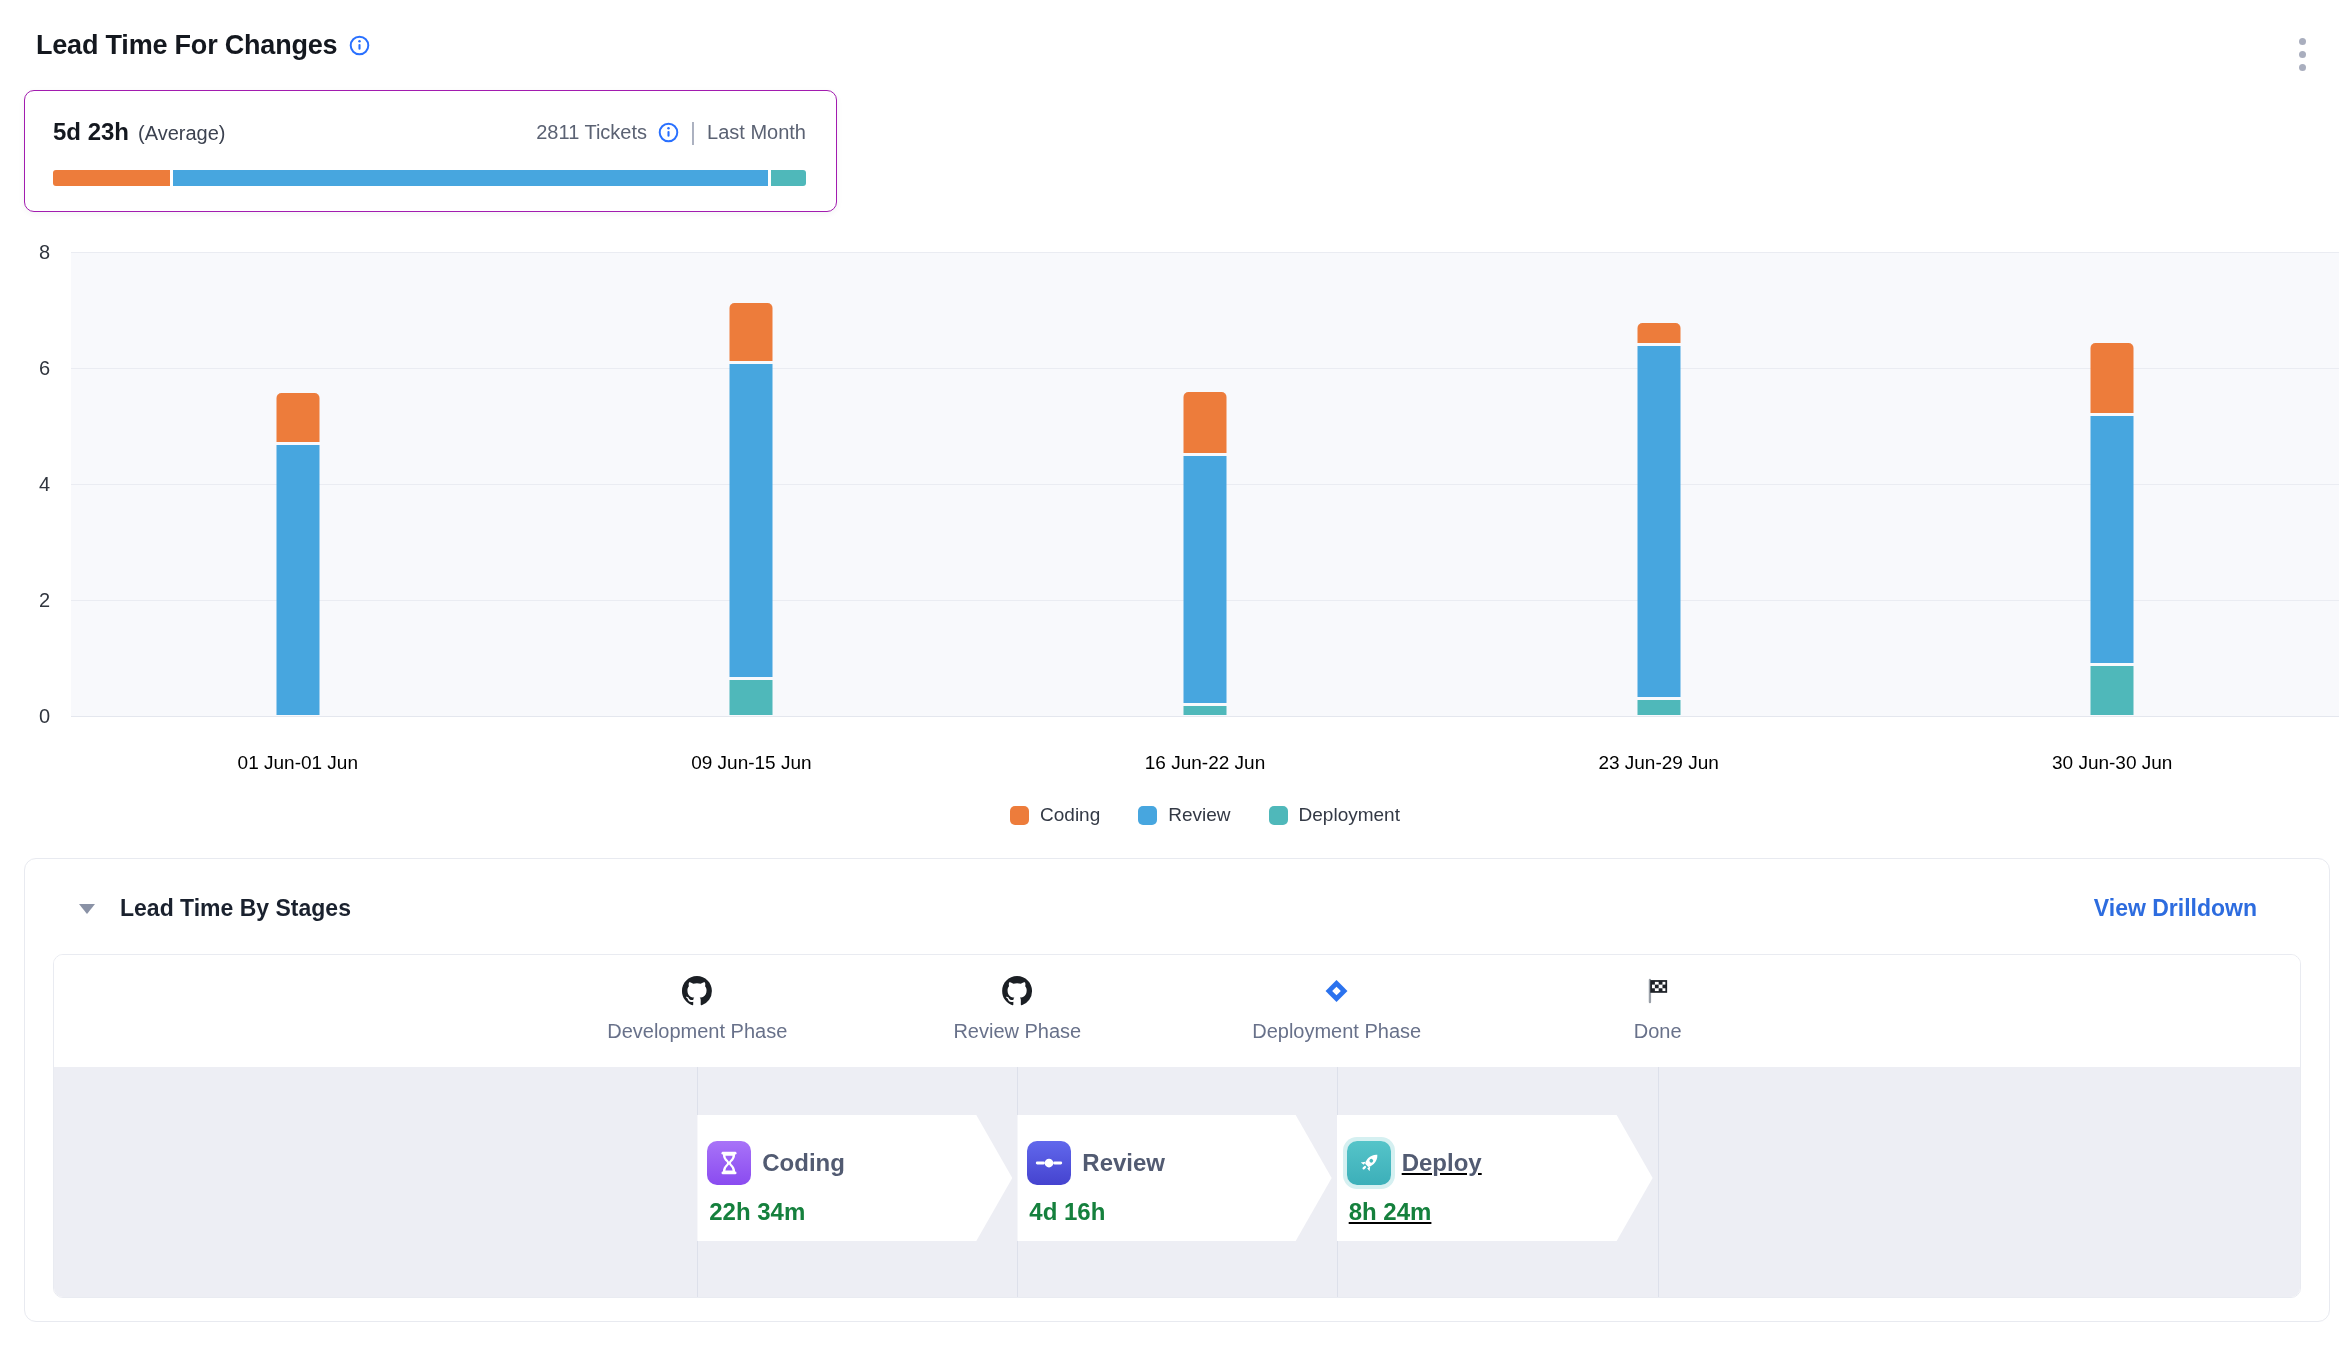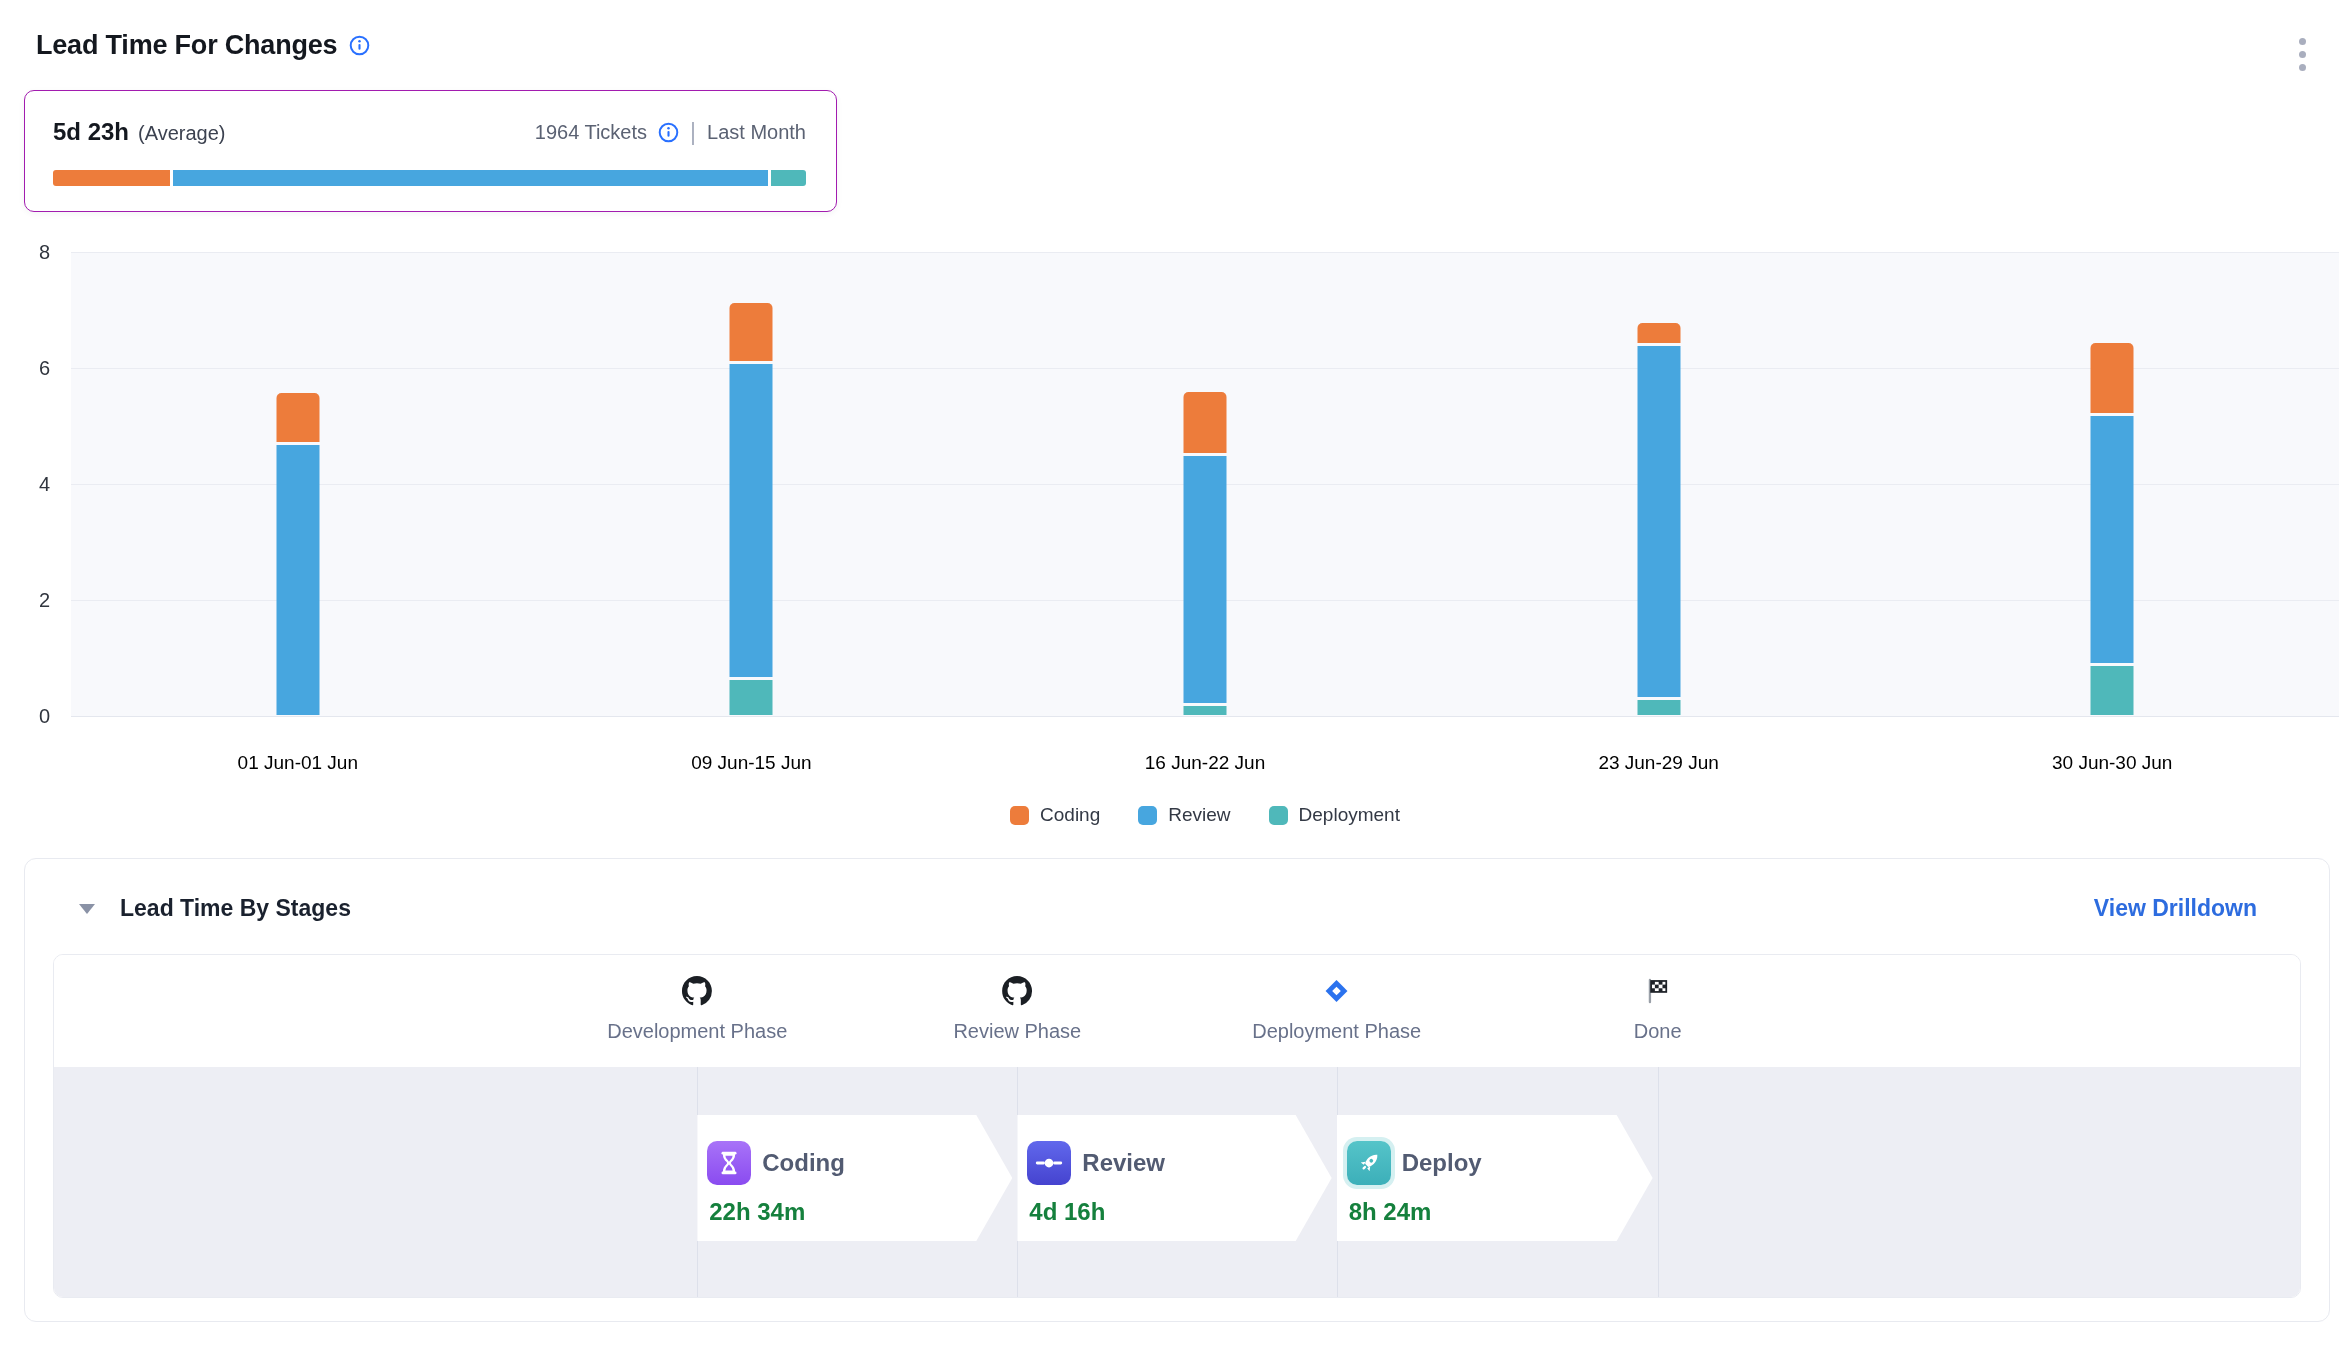--- a/index.html
+++ b/index.html
@@ -61,21 +61,21 @@
   .phase-label { font-size:20px; color:#68718A; white-space:nowrap; }
 
   .phase-body { position:relative; height:230px; background:#EDEEF4; }
   .bdiv { position:absolute; top:0; bottom:0; width:1px; background:#DDE0EA; }
   .d1 { left:28.64%; } .d2 { left:42.89%; } .d3 { left:57.11%; } .d4 { left:71.40%; }
 
   .scard { position:absolute; top:48px; height:126px; background:#fff; padding:26px 0 0 10px;
     clip-path:polygon(0 0, calc(100% - 36px) 0, 100% 50%, calc(100% - 36px) 100%, 0 100%); cursor:pointer; }
   .scard-coding { left:28.64%; width:calc(14.25% - 5px); }
   .scard-review { left:42.89%; width:calc(14.22% - 5px); }
-  .scard-deploy { left:57.11%; width:calc(14.29% - 5px); }
+  .scard-deploy { left:57.11%; width:calc(14.29% - 5px);text-decoration:underline; }
   .irow { display:flex; align-items:center; gap:11px; }
   .sicon { width:44px; height:44px; border-radius:10px; display:flex; align-items:center; justify-content:center; flex:0 0 auto; }
   .sicon svg { width:30px; height:30px; }
   .sicon.glow { box-shadow:0 0 0 4px #D5F0F1; }
   .slabel { font-size:24px; font-weight:700; color:#525B72; }
   .sdur { margin-top:13px; padding-left:2px; font-size:24px; font-weight:700; color:#15803d; }
 </style>
 </head>
 <body>
 
@@ -99,21 +99,21 @@
       </div>
   </div>
 
   <div class="summary-card">
     <div class="summary-row">
       <div class="sum-left">
         <span class="sum-value">5d 23h</span>
         <span class="sum-qualifier">(Average)</span>
       </div>
       <div class="sum-right">
-        <span>1964 Tickets</span>
+        <span>2811 Tickets</span>
         <span class="info-badge">
           <svg viewBox="0 0 16 16">
               <circle cx="8" cy="8" r="6.7" fill="none" stroke="#2970FF" stroke-width="1.5"></circle>
               <rect x="7.2" y="6.9" width="1.6" height="4.3" rx=".8" fill="#2970FF"></rect>
               <circle cx="8" cy="4.8" r=".95" fill="#2970FF"></circle>
             </svg>
         </span>
         <span class="sum-sep">|</span>
         <span>Last Month</span>
       </div>

